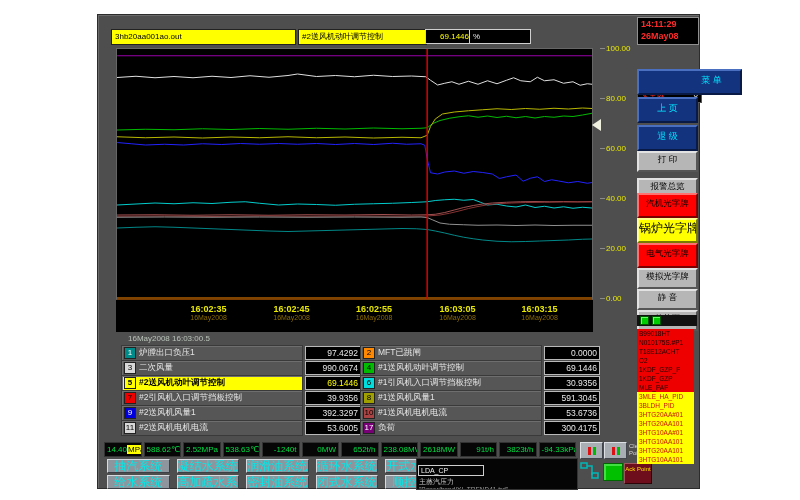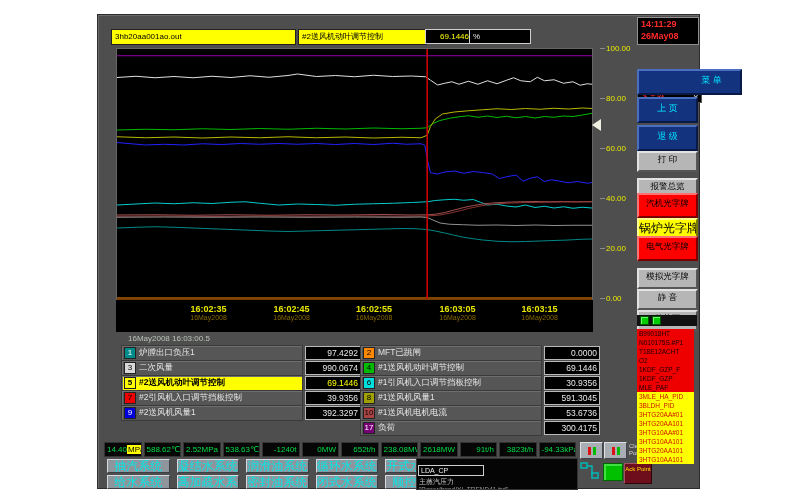--- a/index.html
+++ b/index.html
@@ -179,20 +179,27 @@
         </div>
         <div class="leg-val">39.9356</div>
       </div>
       <div class="leg-row">
         <div class="leg-label">
           <span class="leg-num" style="background: rgb(0, 0, 221); color: rgb(255, 255, 255);">9</span>
           <span>#2送风机风量1</span>
         </div>
         <div class="leg-val">392.3297</div>
       </div>
+      <div class="leg-row">
+        <div class="leg-label">
+          <span class="leg-num" style="background: rgb(216, 216, 216); color: rgb(0, 0, 0);">11</span>
+          <span>#2送风机电机电流</span>
+        </div>
+        <div class="leg-val">53.6005</div>
+      </div>
     </div>
   <div class="legend-col" id="legend-right" style="left:262px;">
       <div class="leg-row">
         <div class="leg-label">
           <span class="leg-num" style="background: rgb(255, 136, 0); color: rgb(0, 0, 0);">2</span>
           <span>MFT已跳闸</span>
         </div>
         <div class="leg-val">0.0000</div>
       </div>
       <div class="leg-row">
@@ -300,21 +307,21 @@
       <span class="val">0</span>
     </div>
     <div id="sidebar-buttons">
         <div class="sbtn blue" style="top: 54px; height: 22px; line-height: 18px; padding-left: 44px;">菜 单</div>
         <div class="sbtn blue" style="top: 82px; height: 22px; line-height: 18px;">上 页</div>
         <div class="sbtn blue" style="top: 110px; height: 22px; line-height: 18px;">退 级</div>
         <div class="sbtn gray" style="top: 136px; height: 17px; line-height: 13px;">打  印</div>
         <div class="sbtn gray" style="top: 163px; height: 17px; line-height: 13px; text-align: center;">报警总览</div>
         <div class="sbtn red" style="top: 178px; height: 21px; line-height: 17px;">汽机光字牌</div>
         <div class="sbtn yellow" style="top: 203px; height: 21px; line-height: 17px;">锅炉光字牌</div>
-        <div class="sbtn red" style="top: 221px; height: 21px; line-height: 17px;">电气光字牌</div>
+        <div class="sbtn red" style="top: 228px; height: 21px; line-height: 17px;">电气光字牌</div>
         <div class="sbtn gray" style="top: 253px; height: 17px; line-height: 13px;">模拟光字牌</div>
         <div class="sbtn gray" style="top: 274px; height: 17px; line-height: 13px;">静  音</div>
         <div class="sbtn gray" style="top: 295px; height: 17px; line-height: 13px;">趋势图</div>
       </div>
     <div class="indrow">
       <span class="indsq"></span>
       <span class="indsq"></span>
     </div>
     <div class="alarms" id="alarm-list">
         <div class="alarm-row red">B99018HT</div>

